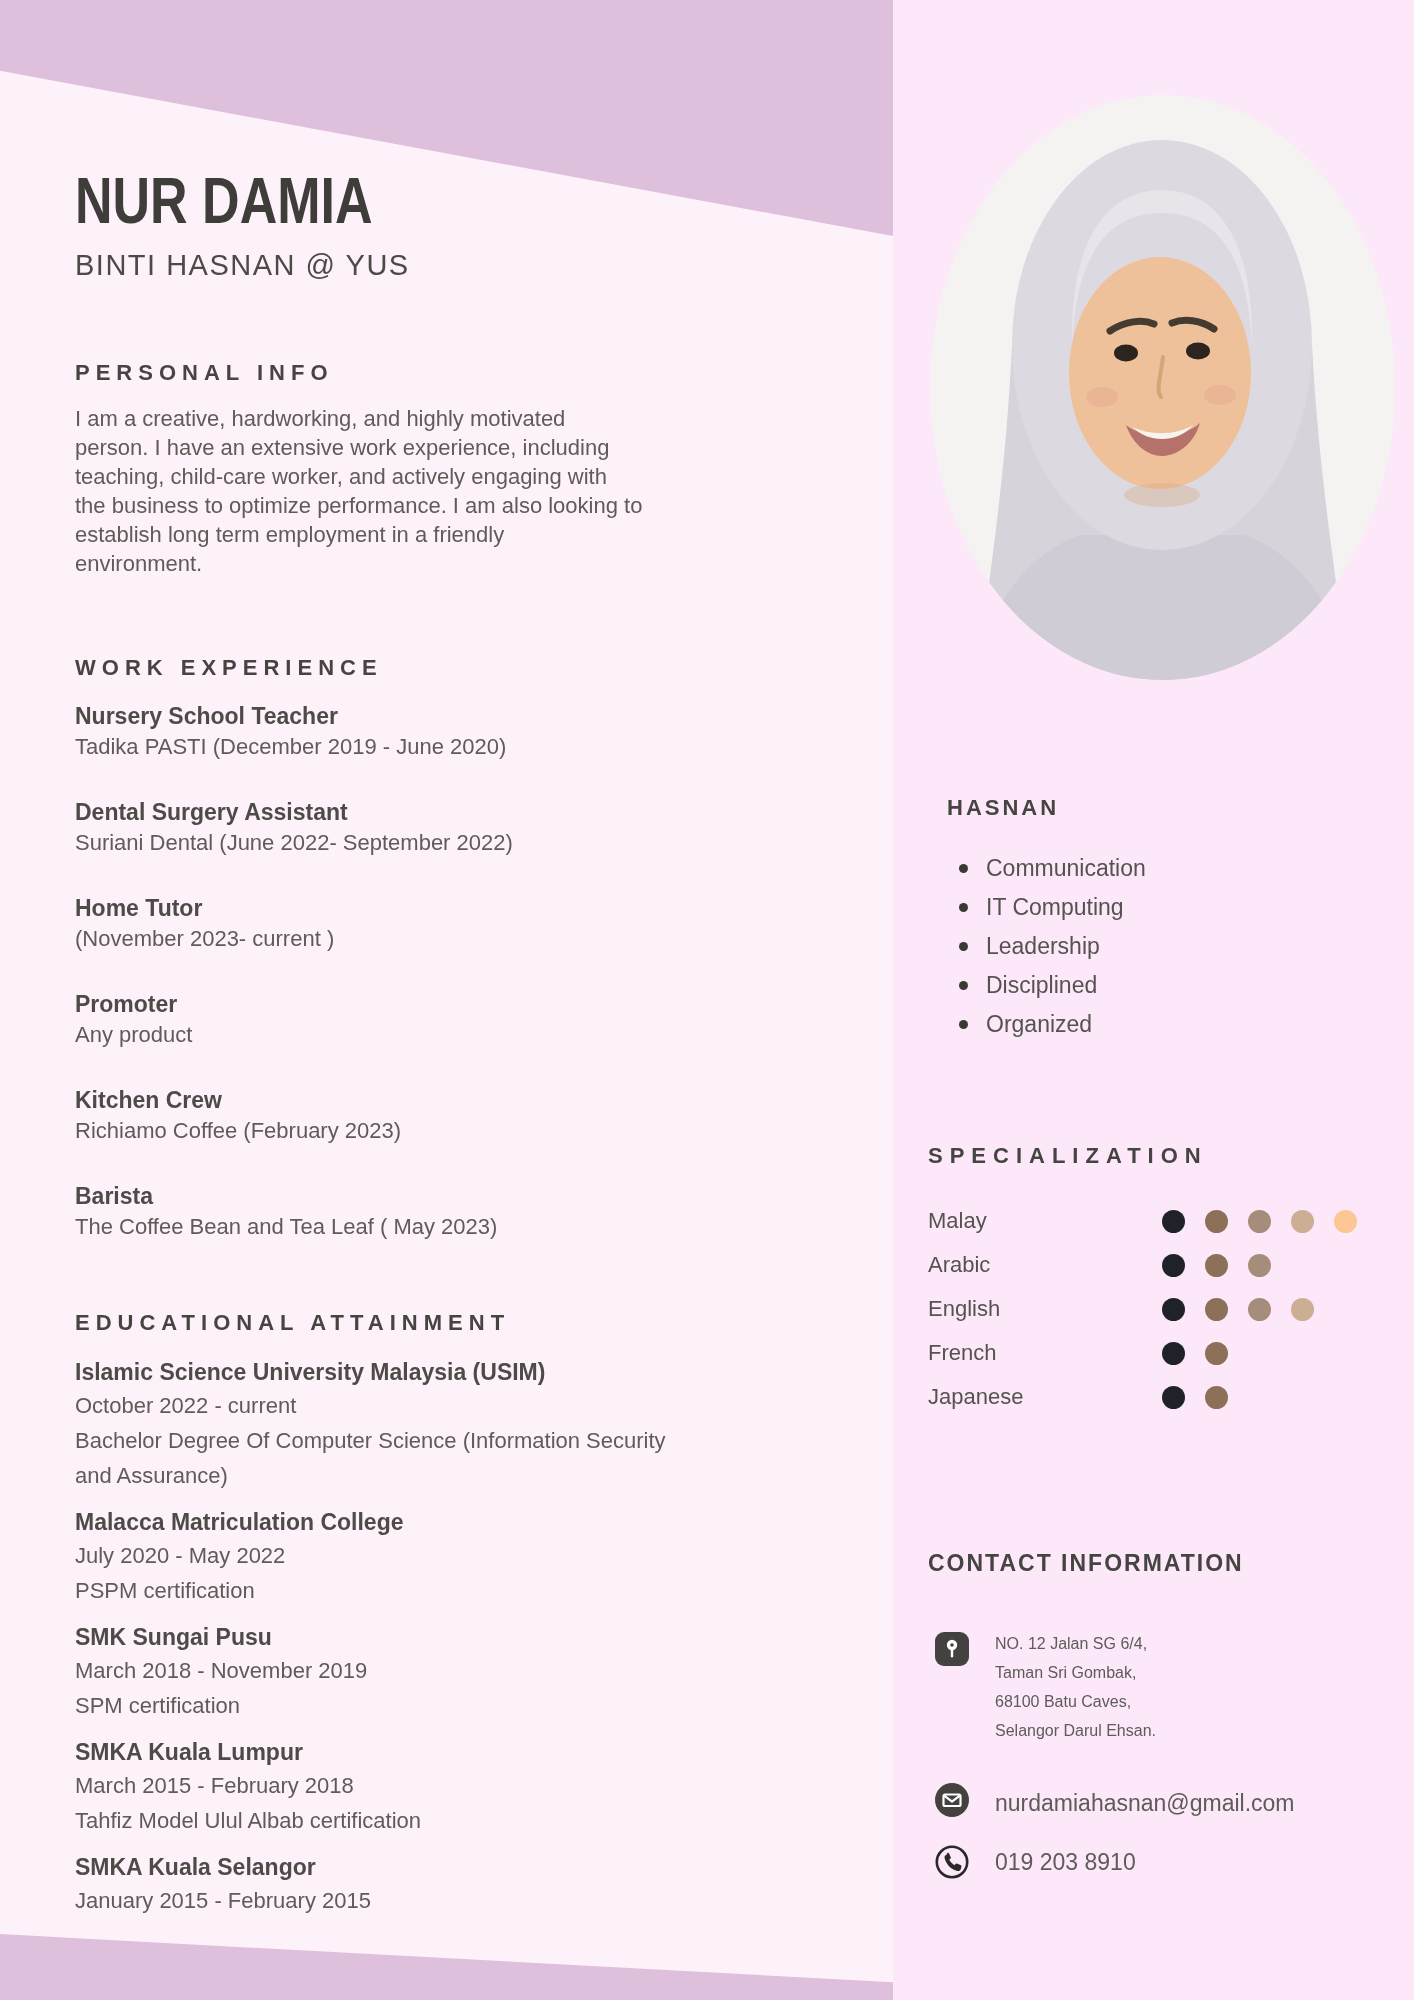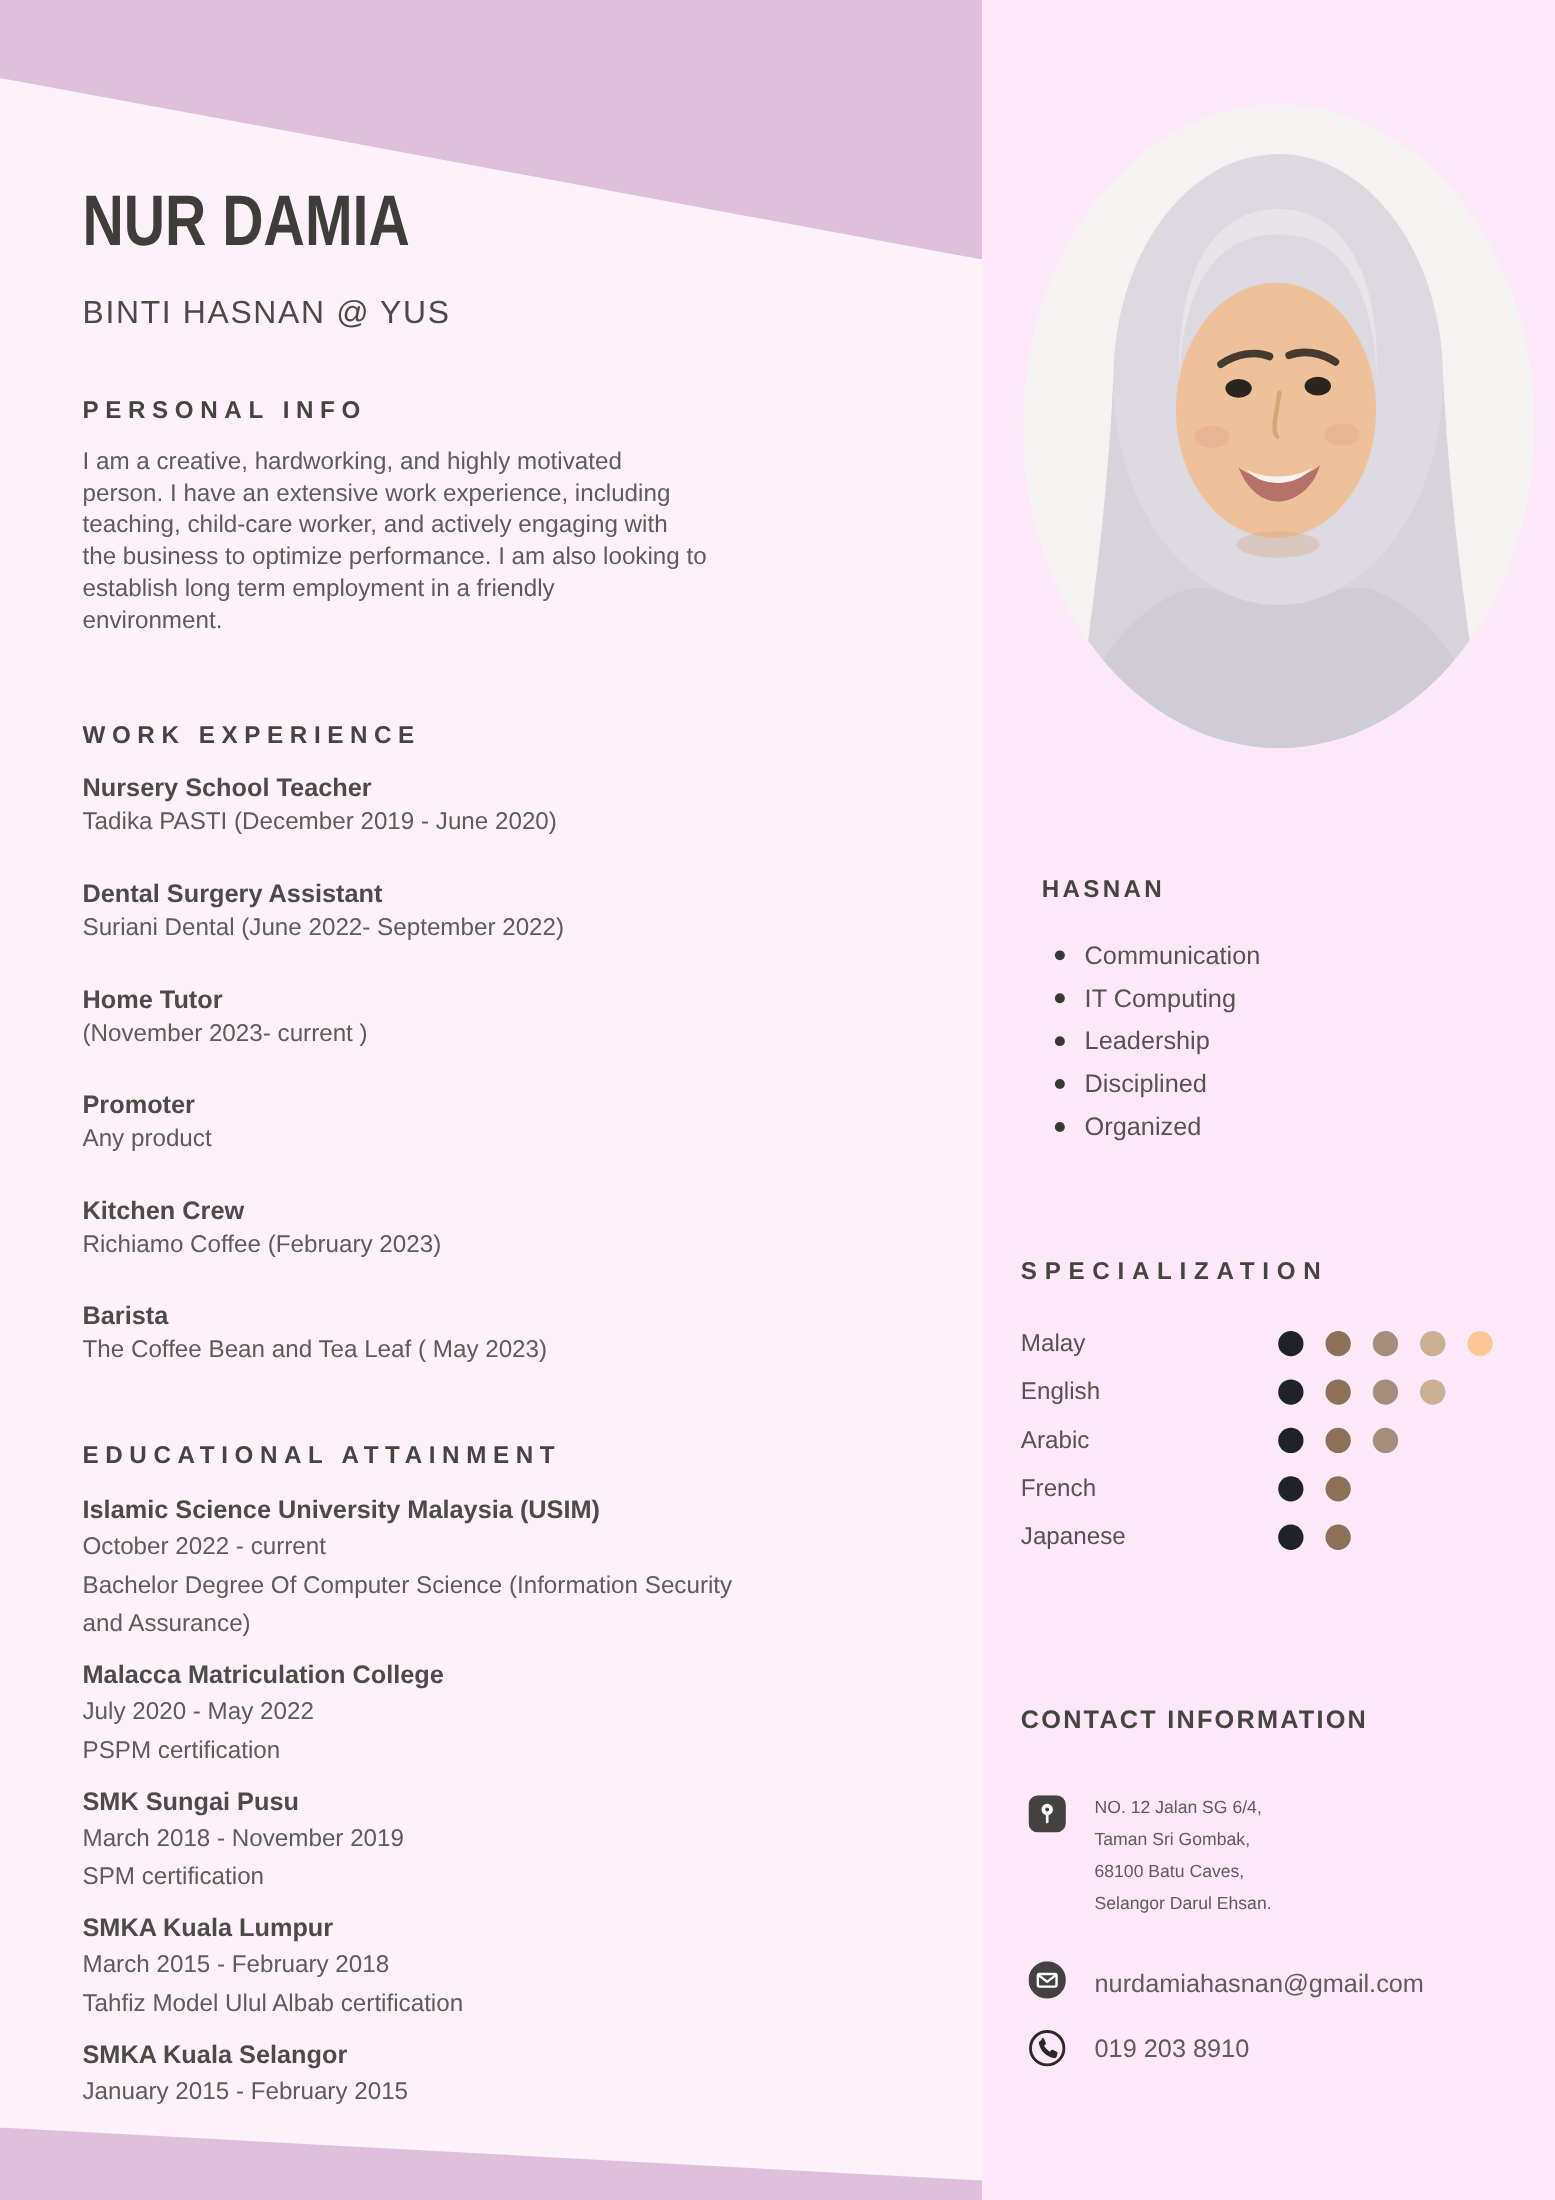--- a/index.html
+++ b/index.html
@@ -15,21 +15,21 @@
 
   
   .photo{position:absolute;left:930px;top:95px;width:465px;height:585px;border-radius:50%;
     background:#f5f3f1;overflow:hidden;}
   .photo svg{display:block;width:100%;height:100%;}
 
   
   .identity{position:absolute;left:75px;top:168px;}
   .name{margin:0;font-size:65px;line-height:65px;font-weight:700;color:#3e3d39;
     transform:scaleX(0.80);transform-origin:left top;white-space:nowrap;}
-  .subtitle{margin-top:36px;font-size:29px;letter-spacing:1.5px;color:#4b4a47;}
+  .subtitle{margin-top:16px;font-size:29px;letter-spacing:1.5px;color:#4b4a47;}
 
   .left-h{margin:0;font-size:22px;line-height:26px;font-weight:700;color:#454440;letter-spacing:6px;}
   .right-h{margin:0;font-size:22px;line-height:26px;font-weight:700;color:#454440;}
 
   .sec-personal{position:absolute;left:75px;top:360px;width:690px;}
   .personal-text{margin-top:18px;font-size:22px;line-height:29px;color:#5e5b58;white-space:pre-line;}
 
   .sec-work{position:absolute;left:75px;top:655px;width:720px;}
   .job-list{margin-top:20px;}
   .job{margin-bottom:37px;}
@@ -206,34 +206,34 @@
         <span class="lang-label">Malay</span>
         <span class="dots">
             <span class="dot" style="background: rgb(31, 35, 41);"></span>
             <span class="dot" style="background: rgb(141, 112, 88);"></span>
             <span class="dot" style="background: rgb(166, 140, 122);"></span>
             <span class="dot" style="background: rgb(203, 174, 147);"></span>
             <span class="dot" style="background: rgb(252, 199, 149);"></span>
           </span>
       </div>
       <div class="lang-row">
+        <span class="lang-label">Arabic</span>
+        <span class="dots">
+            <span class="dot" style="background: rgb(31, 35, 41);"></span>
+            <span class="dot" style="background: rgb(141, 112, 88);"></span>
+            <span class="dot" style="background: rgb(166, 140, 122);"></span>
+          </span>
+      </div>
+      <div class="lang-row">
         <span class="lang-label">English</span>
         <span class="dots">
             <span class="dot" style="background: rgb(31, 35, 41);"></span>
             <span class="dot" style="background: rgb(141, 112, 88);"></span>
             <span class="dot" style="background: rgb(166, 140, 122);"></span>
             <span class="dot" style="background: rgb(203, 174, 147);"></span>
-          </span>
-      </div>
-      <div class="lang-row">
-        <span class="lang-label">Arabic</span>
-        <span class="dots">
-            <span class="dot" style="background: rgb(31, 35, 41);"></span>
-            <span class="dot" style="background: rgb(141, 112, 88);"></span>
-            <span class="dot" style="background: rgb(166, 140, 122);"></span>
           </span>
       </div>
       <div class="lang-row">
         <span class="lang-label">French</span>
         <span class="dots">
             <span class="dot" style="background: rgb(31, 35, 41);"></span>
             <span class="dot" style="background: rgb(141, 112, 88);"></span>
           </span>
       </div>
       <div class="lang-row">

